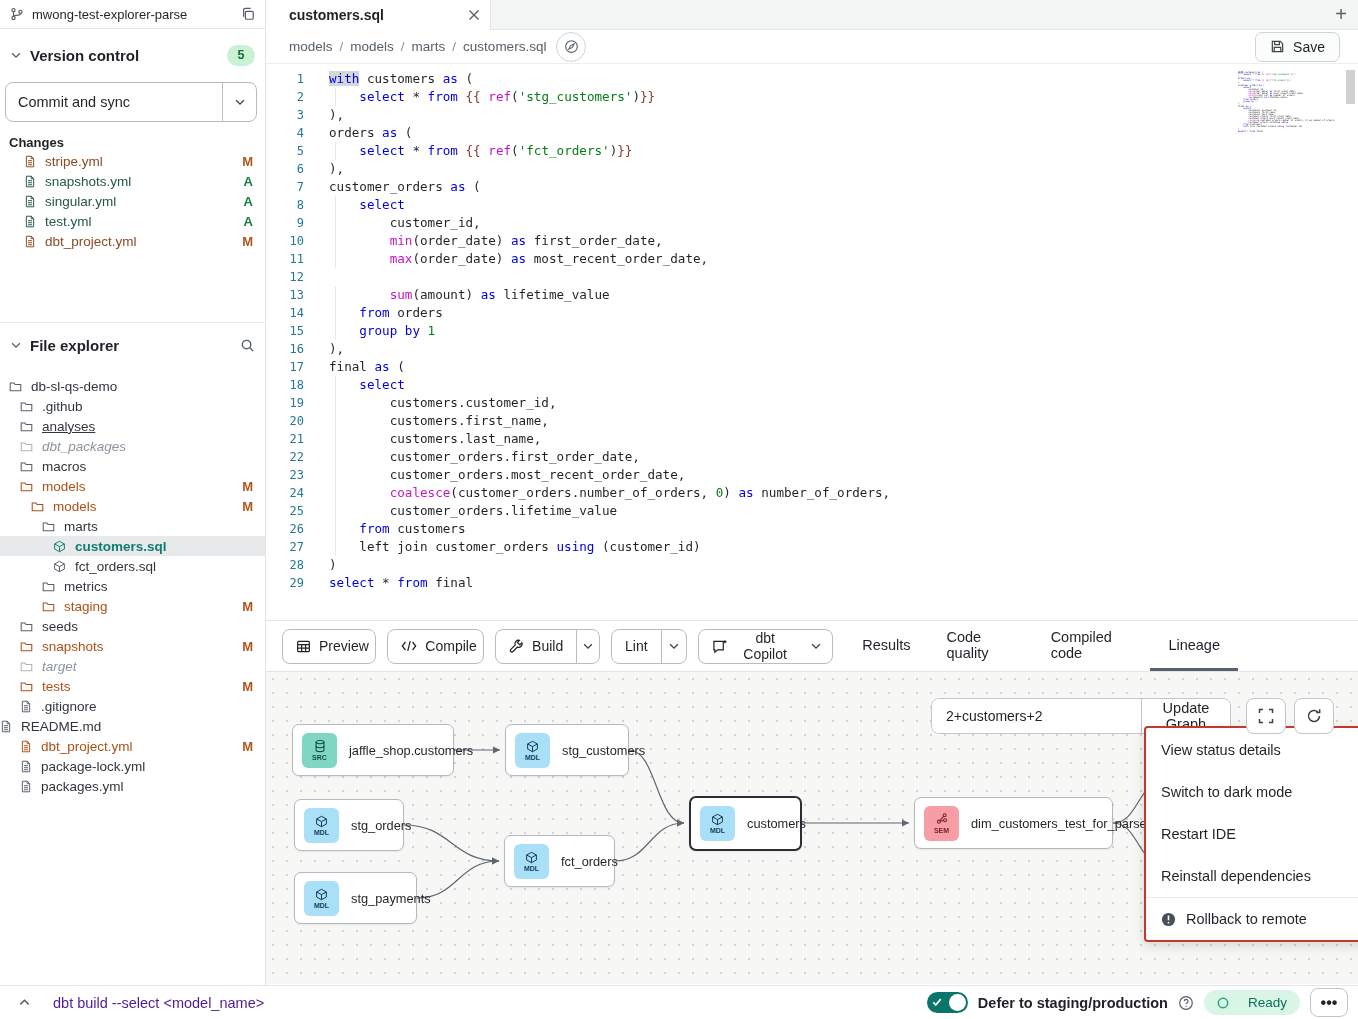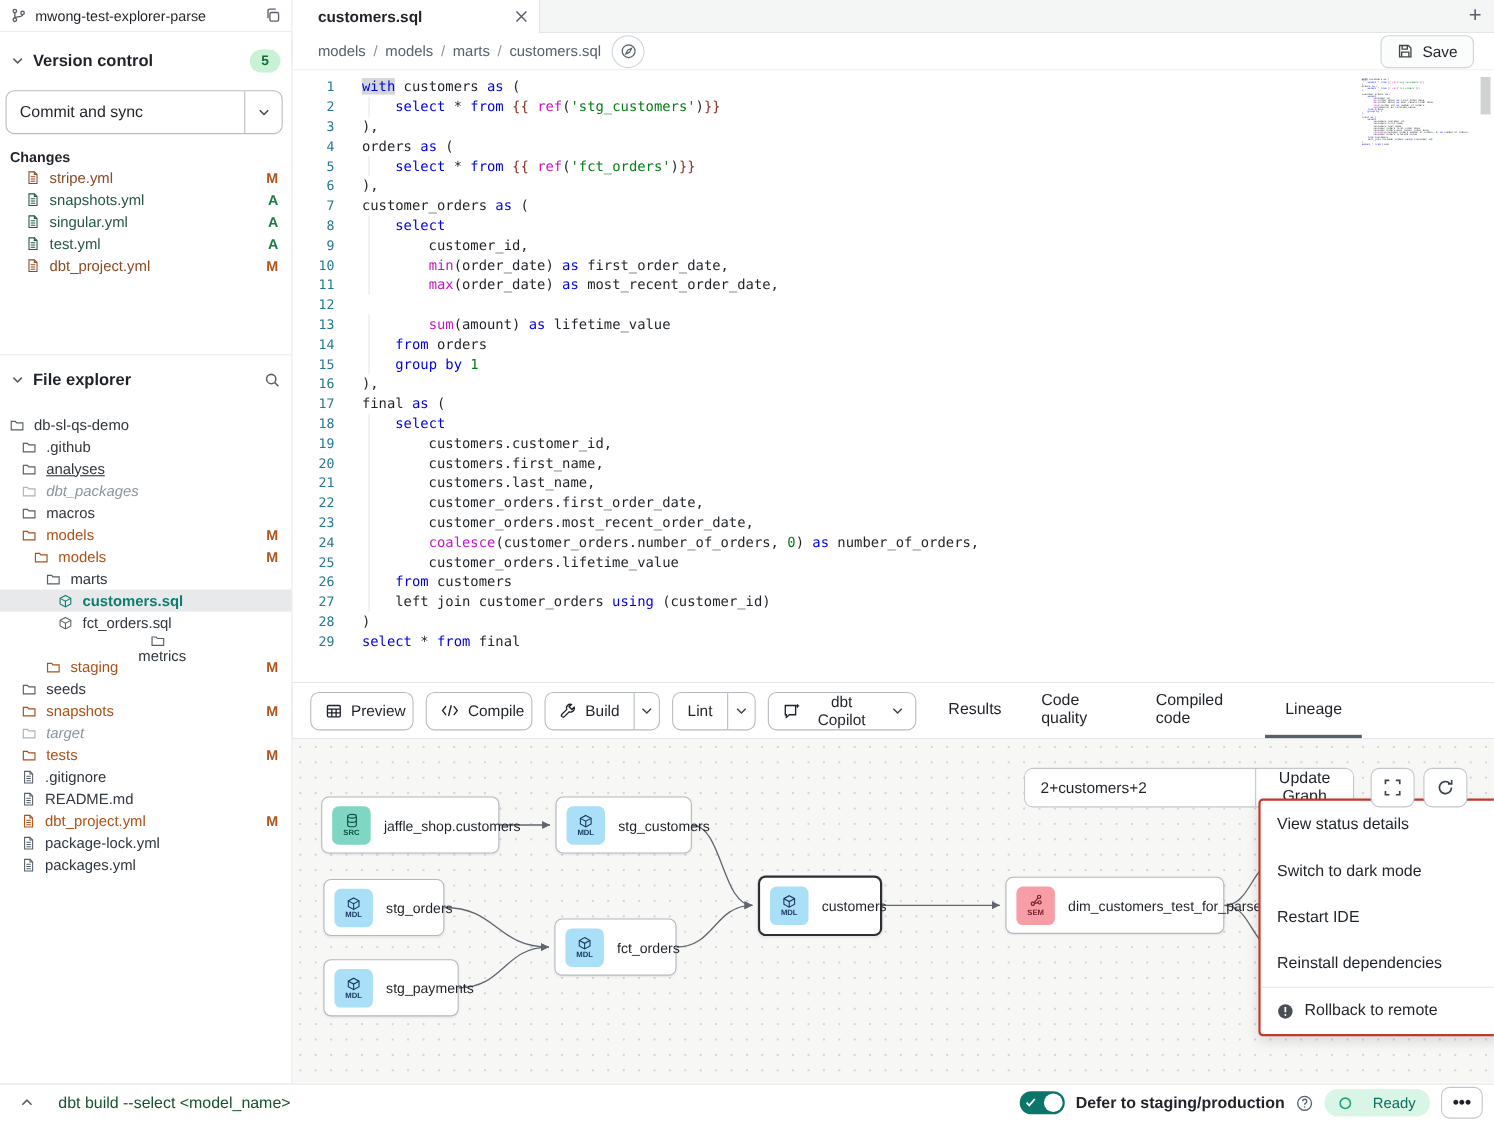--- a/index.html
+++ b/index.html
@@ -130,21 +130,21 @@
   #fullscreen-btn { left:980px; } #refresh-btn { left:1028px; }
 
   #context-menu { position:absolute; left:878px; top:54px; width:239px; z-index:20; background:#fff;
     border:2px solid #c0392b; border-radius:4px; box-shadow:0 4px 12px rgba(0,0,0,.13); padding-top:1px; }
   .menu-item { height:42px; display:flex; align-items:center; padding-left:15px; font-size:14.5px; cursor:pointer; }
   .menu-divider { border-top:1px solid #e8e8e8; }
   .menu-item .mi { display:flex; margin-right:10px; color:#4a4f55; }
 
   
   #statusbar .collapse { margin-left:18px; color:#57606a; }
-  #statusbar .cmd { margin-left:22px; font-size:14.5px; color:#14532d; }
+  #statusbar .cmd { margin-left:22px; font-size:14.5px; color:#4c1d95; }
   .sb-right { margin-left:auto; display:flex; align-items:center; gap:10px; padding-right:10px; }
   .toggle { width:41px; height:21px; border-radius:11px; background:#0b7569; position:relative; cursor:pointer; flex:none; }
   .toggle .knob { position:absolute; right:2px; top:2px; width:17px; height:17px; border-radius:50%; background:#fff; }
   .toggle svg { position:absolute; left:5px; top:5px; }
   .defer-lbl { font-weight:bold; font-size:14.5px; }
   .help { color:#57606a; display:flex; }
   .ready-pill { background:#d8f5e6; color:#0b6e5d; height:25px; border-radius:13px; display:flex;
     align-items:center; gap:19px; padding:0 13px; font-size:13.5px; }
   .dots-btn { width:38px; height:29px; border:1px solid #c2c6ca; border-radius:8px; background:#fff;
     font-size:16px; font-weight:bold; color:#1f2328; cursor:pointer; line-height:10px; }
@@ -343,21 +343,21 @@
       </div>
       <div class="tree-row" style="padding-left: 53px;">
         <span class="tic">
           <svg width="13" height="13" viewBox="0 0 16 16" fill="none" stroke="currentColor" stroke-width="1.2">
             <path d="M8 1.6 14 4.9v6.2L8 14.4 2 11.1V4.9z"></path>
             <path d="M2 4.9 8 8.1l6-3.2M8 8.1v6.3"></path>
           </svg>
         </span>
         <span class="nm">fct_orders.sql</span>
       </div>
-      <div class="tree-row" style="padding-left: 42px; flex-direction: column;">
+      <div class="tree-row" style="padding-left: 42px;">
         <span class="tic">
           <svg width="13" height="13" viewBox="0 0 16 16" fill="none" stroke="currentColor" stroke-width="1.3">
             <path d="M1.5 13.2V3.8h4.6l1.4 1.7h7v7.7z"></path>
           </svg>
         </span>
         <span class="nm">metrics</span>
       </div>
       <div class="tree-row mod" style="padding-left: 42px;">
         <span class="tic">
           <svg width="13" height="13" viewBox="0 0 16 16" fill="none" stroke="currentColor" stroke-width="1.3">
@@ -404,21 +404,21 @@
       <div class="tree-row" style="padding-left: 20px;">
         <span class="tic">
           <svg width="12" height="13" viewBox="0 0 14 16" fill="none" stroke="currentColor" stroke-width="1.2">
             <path d="M2.5 1.5h6l3 3v10h-9z"></path>
             <path d="M8.5 1.5v3h3"></path>
             <path d="M4.5 7h5M4.5 9.5h5M4.5 12h5"></path>
           </svg>
         </span>
         <span class="nm">.gitignore</span>
       </div>
-      <div class="tree-row" style="padding-left: 20px;">
+      <div class="tree-row" style="">
         <span class="tic">
           <svg width="12" height="13" viewBox="0 0 14 16" fill="none" stroke="currentColor" stroke-width="1.2">
             <path d="M2.5 1.5h6l3 3v10h-9z"></path>
             <path d="M8.5 1.5v3h3"></path>
             <path d="M4.5 7h5M4.5 9.5h5M4.5 12h5"></path>
           </svg>
         </span>
         <span class="nm">README.md</span>
       </div>
       <div class="tree-row mod" style="padding-left: 20px;">

